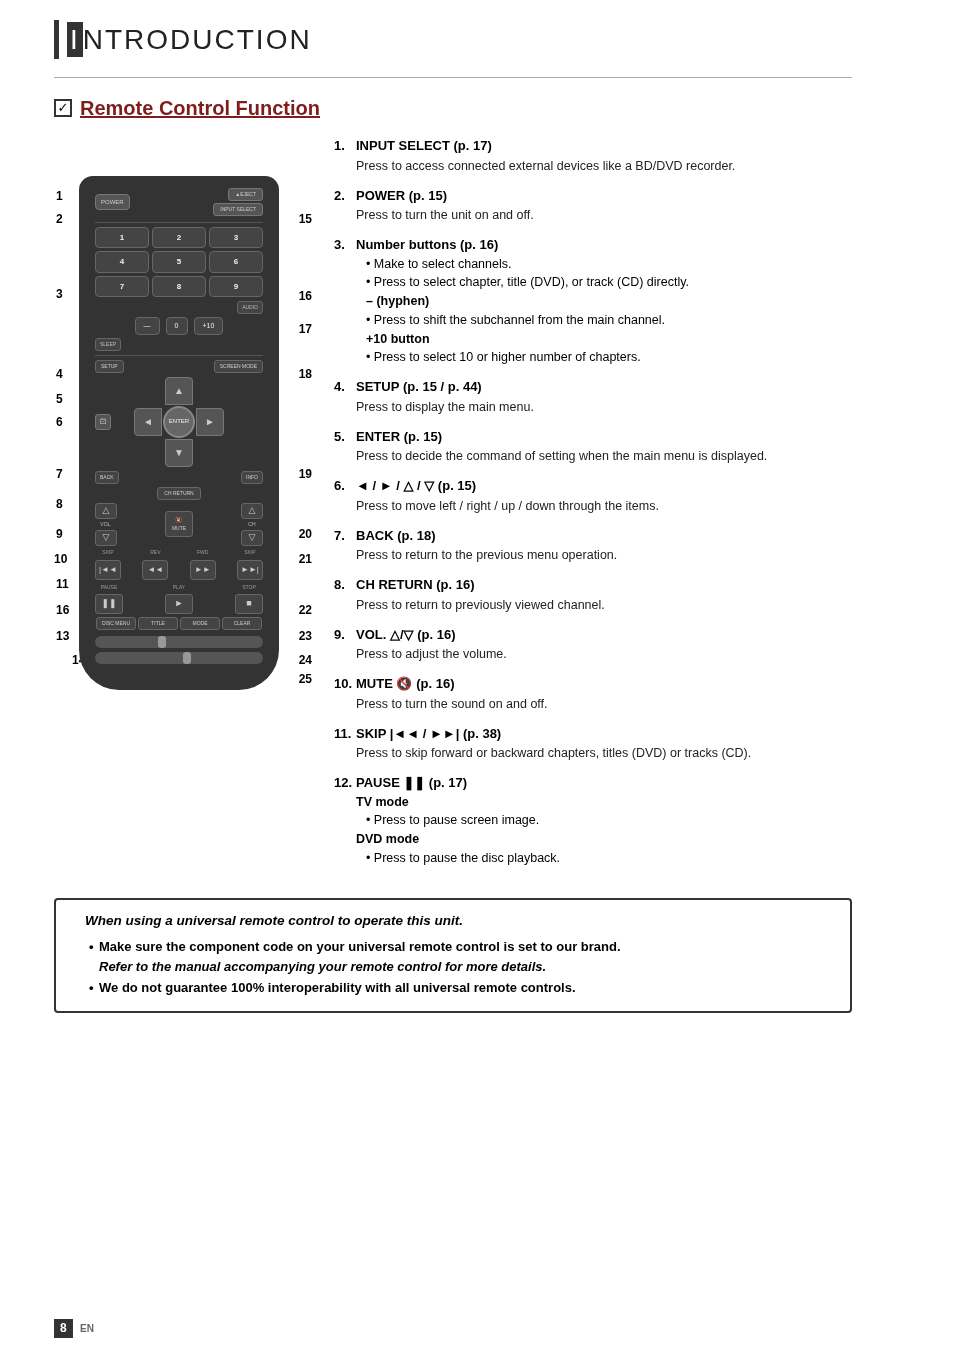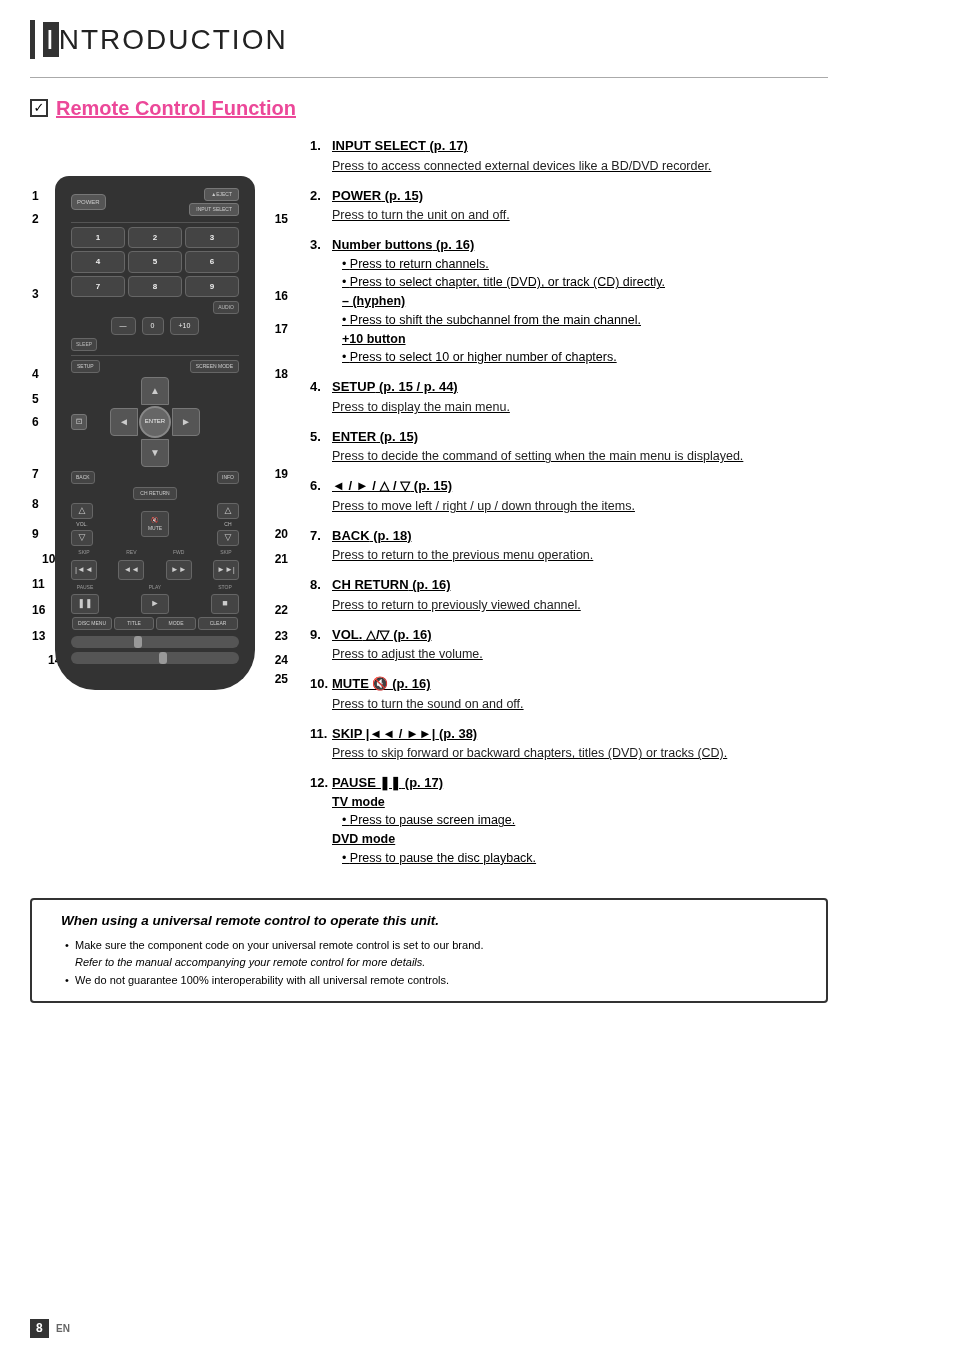--- a/index.html
+++ b/index.html
@@ -11,20 +11,21 @@
       min-height: 1348px;
       font-size: 13px;
       line-height: 1.4;
     }
 
     .page {
       width: 858px;
       min-height: 1348px;
       padding: 20px 30px 20px 30px;
       position: relative;
+      margin-left: 24px;
     }
 
     
     .page-header {
       border-left: 5px solid #333;
       padding-left: 8px;
       margin-bottom: 18px;
     }
     .page-header h1 {
       font-size: 28px;
@@ -46,21 +47,21 @@
       display: inline-flex;
       align-items: center;
       justify-content: center;
       margin-right: 8px;
       font-size: 13px;
     }
     .section-title h2 {
       font-size: 20px;
       font-weight: bold;
       text-decoration: underline;
-      color: #ec4899;
+      color: #7f1d1d;
     }
 
     
     .main-content {
       display: flex;
       gap: 20px;
     }
 
     .remote {
       background: #333;
@@ -450,21 +451,20 @@
     }
 
     .desc-num {
       font-weight: bold;
       min-width: 22px;
       font-size: 13px;
     }
 
     .desc-content {
       flex: 1;
-      text-decoration: underline;
     }
 
     .desc-content .title {
       font-weight: bold;
       font-size: 13px;
     }
 
     .desc-content .body {
       font-size: 12.5px;
       color: #222;
@@ -496,22 +496,23 @@
     }
 
     .footer-note .note-title {
       font-weight: bold;
       font-style: italic;
       font-size: 13.5px;
       margin-bottom: 6px;
     }
 
     .footer-note .note-body {
-      font-size: 11px;
+      font-size: 13px;
       line-height: 1.6;
+      font-weight: bold;
     }
 
     .footer-note .note-item {
       display: block;
       padding-left: 14px;
       position: relative;
     }
 
     .footer-note .note-item::before {
       content: "•";
@@ -586,21 +587,21 @@
 
       <span class="num-label" style="top:52px;left:2px;">1</span>
       <span class="num-label" style="top:75px;left:2px;">2</span>
       <span class="num-label" style="top:150px;left:2px;">3</span>
       <span class="num-label" style="top:230px;left:2px;">4</span>
       <span class="num-label" style="top:255px;left:2px;">5</span>
       <span class="num-label" style="top:278px;left:2px;">6</span>
       <span class="num-label" style="top:330px;left:2px;">7</span>
       <span class="num-label" style="top:360px;left:2px;">8</span>
       <span class="num-label" style="top:390px;left:2px;">9</span>
-      <span class="num-label" style="top:415px;left:12px;">10</span>
+      <span class="num-label" style="top:415px;left:0;">10</span>
       <span class="num-label" style="top:440px;left:2px;">11</span>
       <span class="num-label" style="top:466px;left:2px;">16</span>
       <span class="num-label" style="top:492px;left:2px;">13</span>
       <span class="num-label" style="top:516px;left:18px;">14</span>
 
       <span class="num-label" style="top:75px;right:2px;">15</span>
       <span class="num-label" style="top:152px;right:2px;">16</span>
       <span class="num-label" style="top:185px;right:2px;">17</span>
       <span class="num-label" style="top:230px;right:2px;">18</span>
       <span class="num-label" style="top:330px;right:2px;">19</span>
@@ -760,21 +761,21 @@
           <div class="desc-content">
             <span class="title"><strong>POWER</strong> (p. 15)</span>
             <span class="body"><br>Press to turn the unit on and off.</span>
           </div>
         </li>
 
         <li class="desc-item">
           <span class="desc-num">3.</span>
           <div class="desc-content">
             <span class="title"><strong>Number buttons</strong> (p. 16)</span>
-            <span class="sub-item">Press to return channels.</span>
+            <span class="sub-item">Make to select channels.</span>
             <span class="sub-item">Press to select chapter, title (DVD), or track (CD) directly.</span>
             <span class="sub-title"><strong>– (hyphen)</strong></span>
             <span class="sub-item">Press to shift the subchannel from the main channel.</span>
             <span class="sub-title"><strong>+10 button</strong></span>
             <span class="sub-item">Press to select 10 or higher number of chapters.</span>
           </div>
         </li>
 
         <li class="desc-item">
           <span class="desc-num">4.</span>

